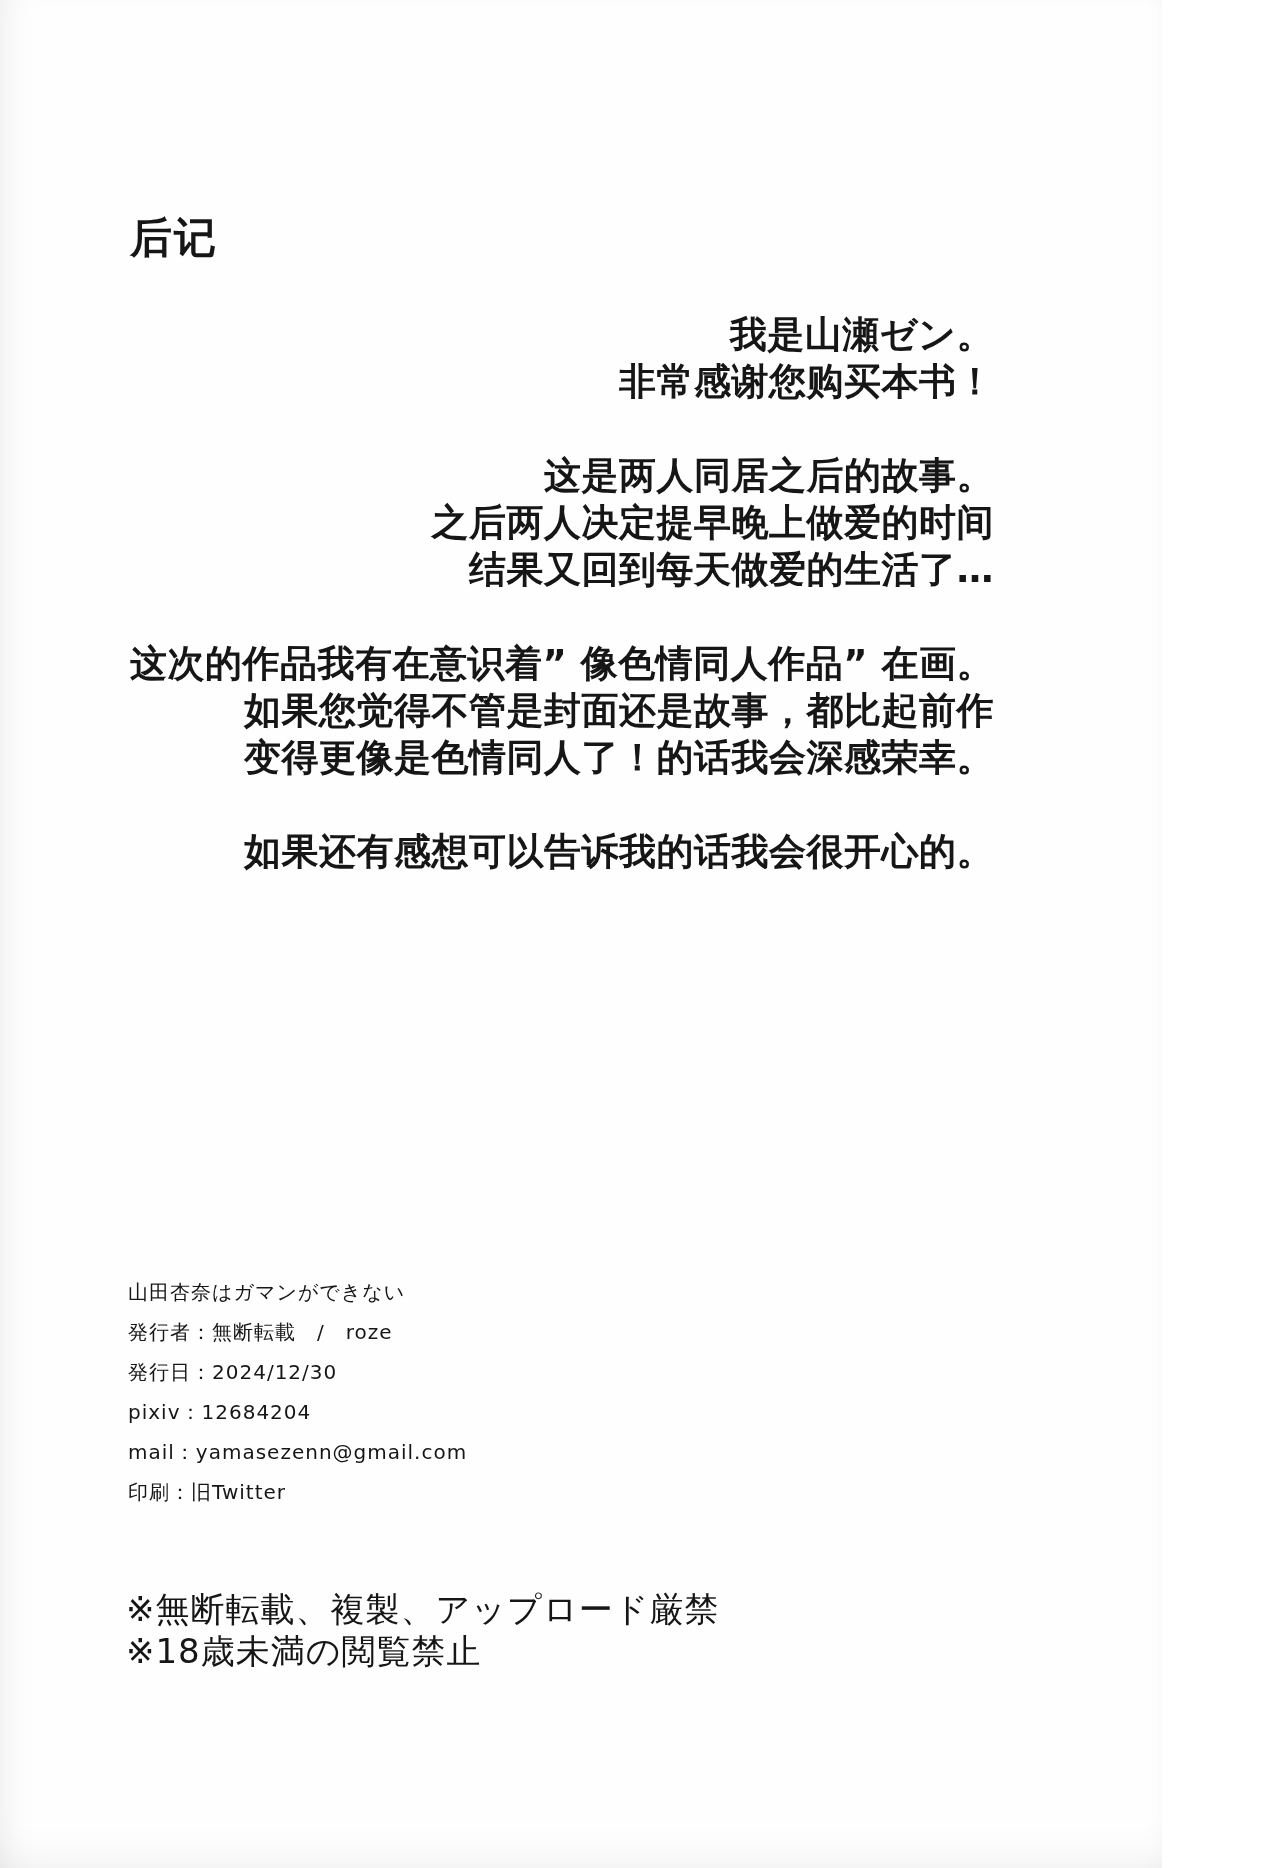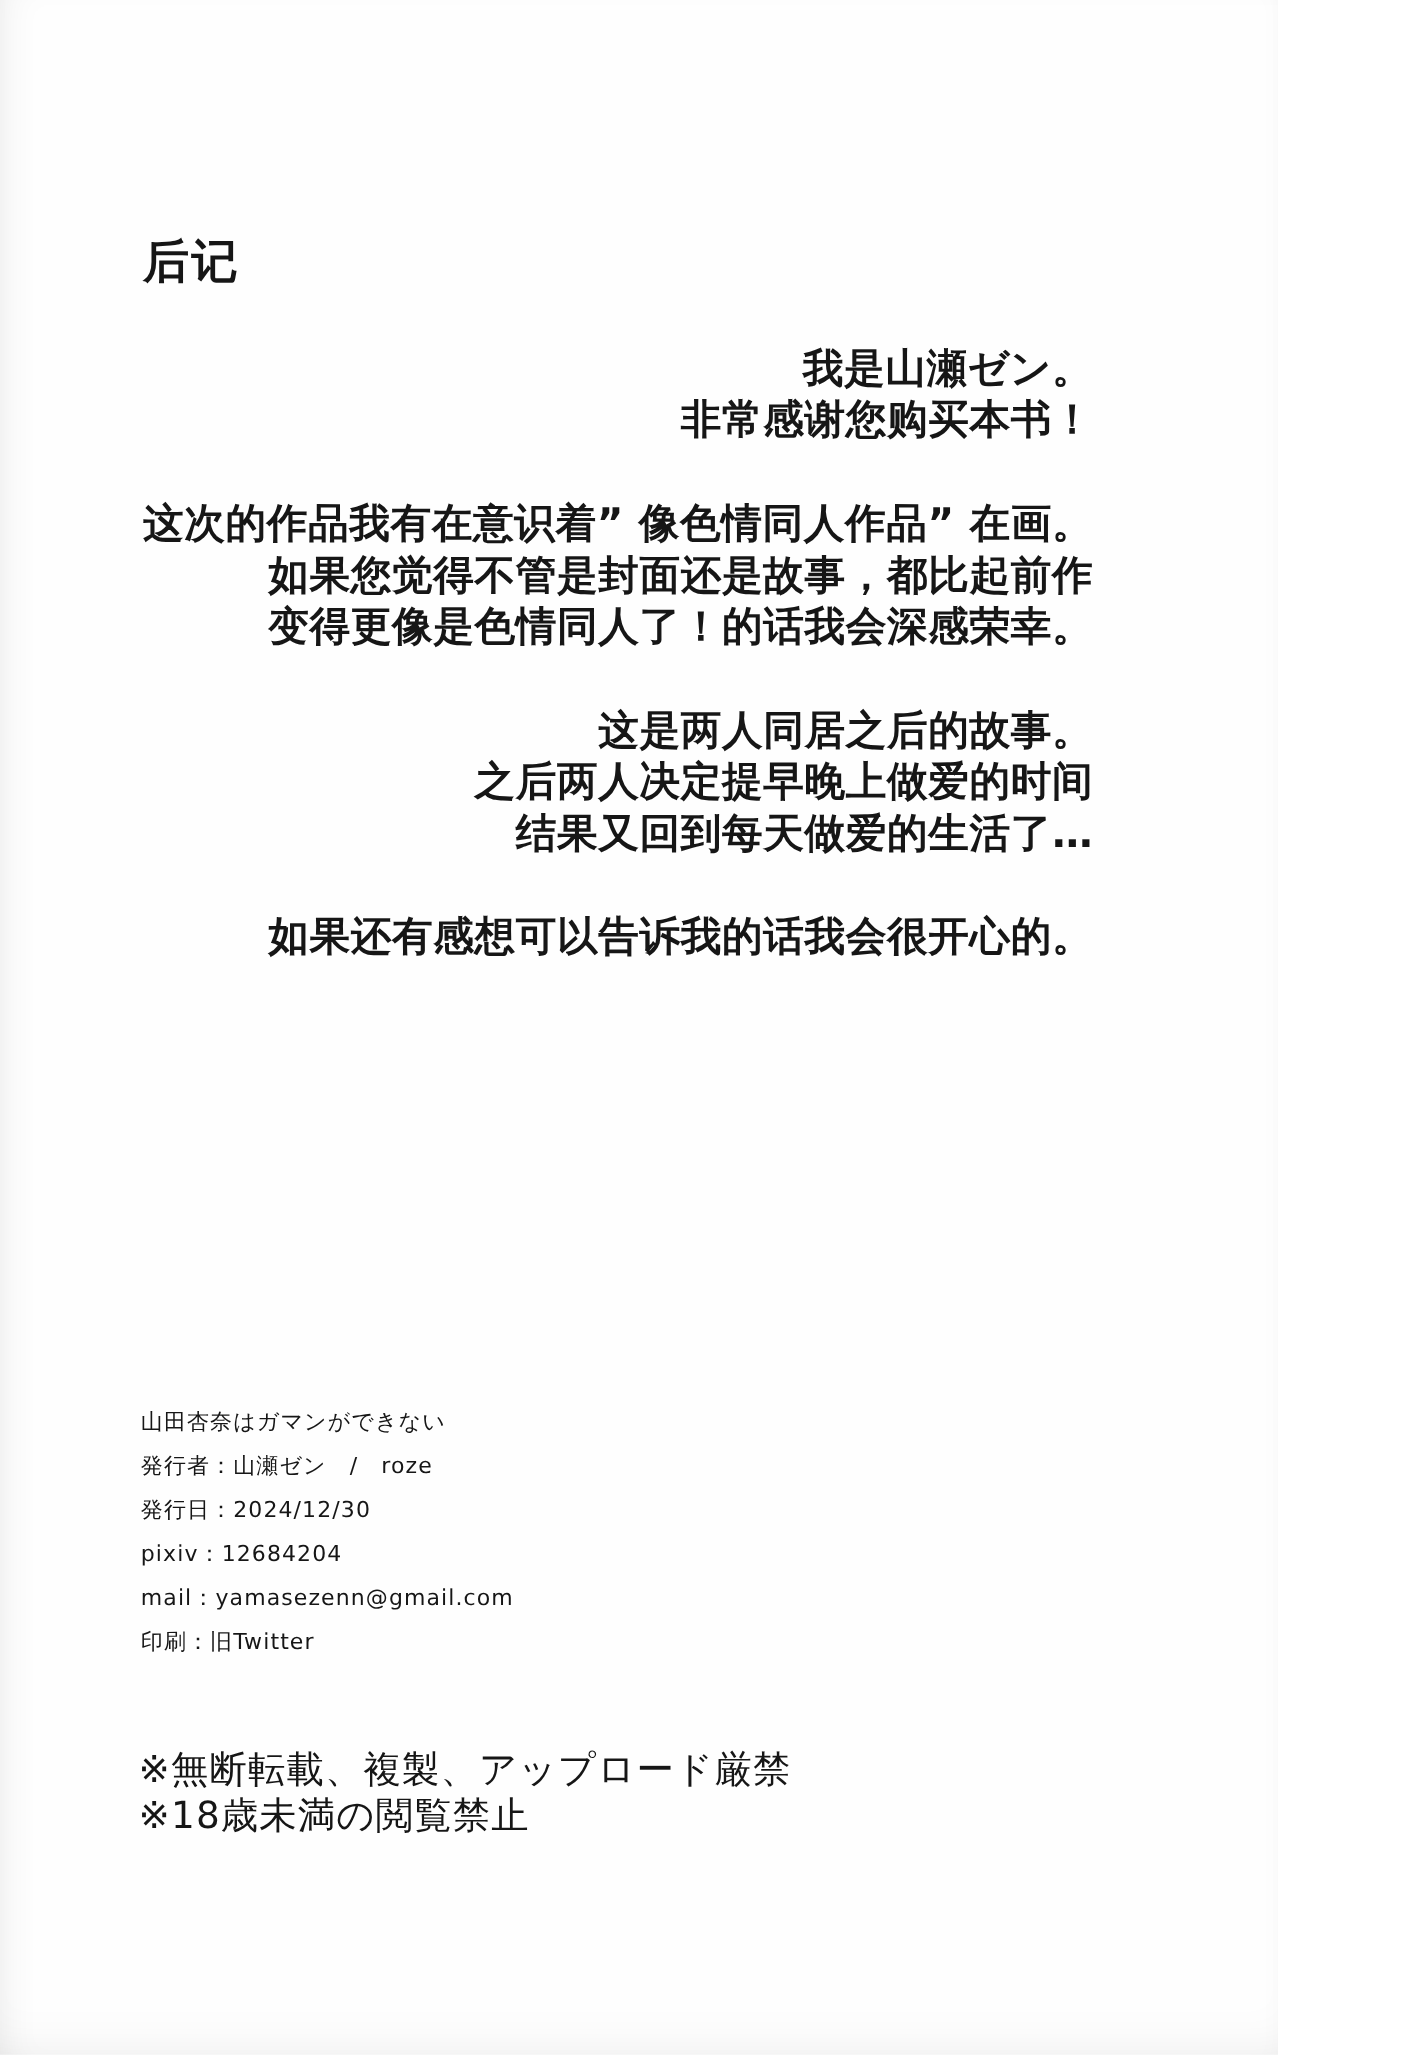--- a/index.html
+++ b/index.html
@@ -77,37 +77,37 @@
 <div class="page">
 
   <div class="title">后记</div>
 
   <div class="body-text">
     <div class="para">
       <div class="line">我是山瀬ゼン。</div>
       <div class="line">非常感谢您购买本书！</div>
     </div>
     <div class="para">
+      <div class="line">这是两人同居之后的故事。</div>
+      <div class="line">之后两人决定提早晚上做爱的时间</div>
+      <div class="line">结果又回到每天做爱的生活了…</div>
+    </div>
+    <div class="para">
       <div class="line">这次的作品我有在意识着” 像色情同人作品” 在画。</div>
       <div class="line">如果您觉得不管是封面还是故事，都比起前作</div>
       <div class="line">变得更像是色情同人了！的话我会深感荣幸。</div>
-    </div>
-    <div class="para">
-      <div class="line">这是两人同居之后的故事。</div>
-      <div class="line">之后两人决定提早晚上做爱的时间</div>
-      <div class="line">结果又回到每天做爱的生活了…</div>
     </div>
     <div class="para">
       <div class="line">如果还有感想可以告诉我的话我会很开心的。</div>
     </div>
   </div>
 
   <div class="colophon">
     <div class="line">山田杏奈はガマンができない</div>
-    <div class="line">発行者：山瀬ゼン　/　roze</div>
+    <div class="line">発行者：無断転載　/　roze</div>
     <div class="line">発行日：2024/12/30</div>
     <div class="line">pixiv：12684204</div>
     <div class="line">mail：yamasezenn@gmail.com</div>
     <div class="line">印刷：旧Twitter</div>
   </div>
 
   <div class="notices">
     <div class="line">※無断転載、複製、アップロード厳禁</div>
     <div class="line">※18歳未満の閲覧禁止</div>
   </div>

